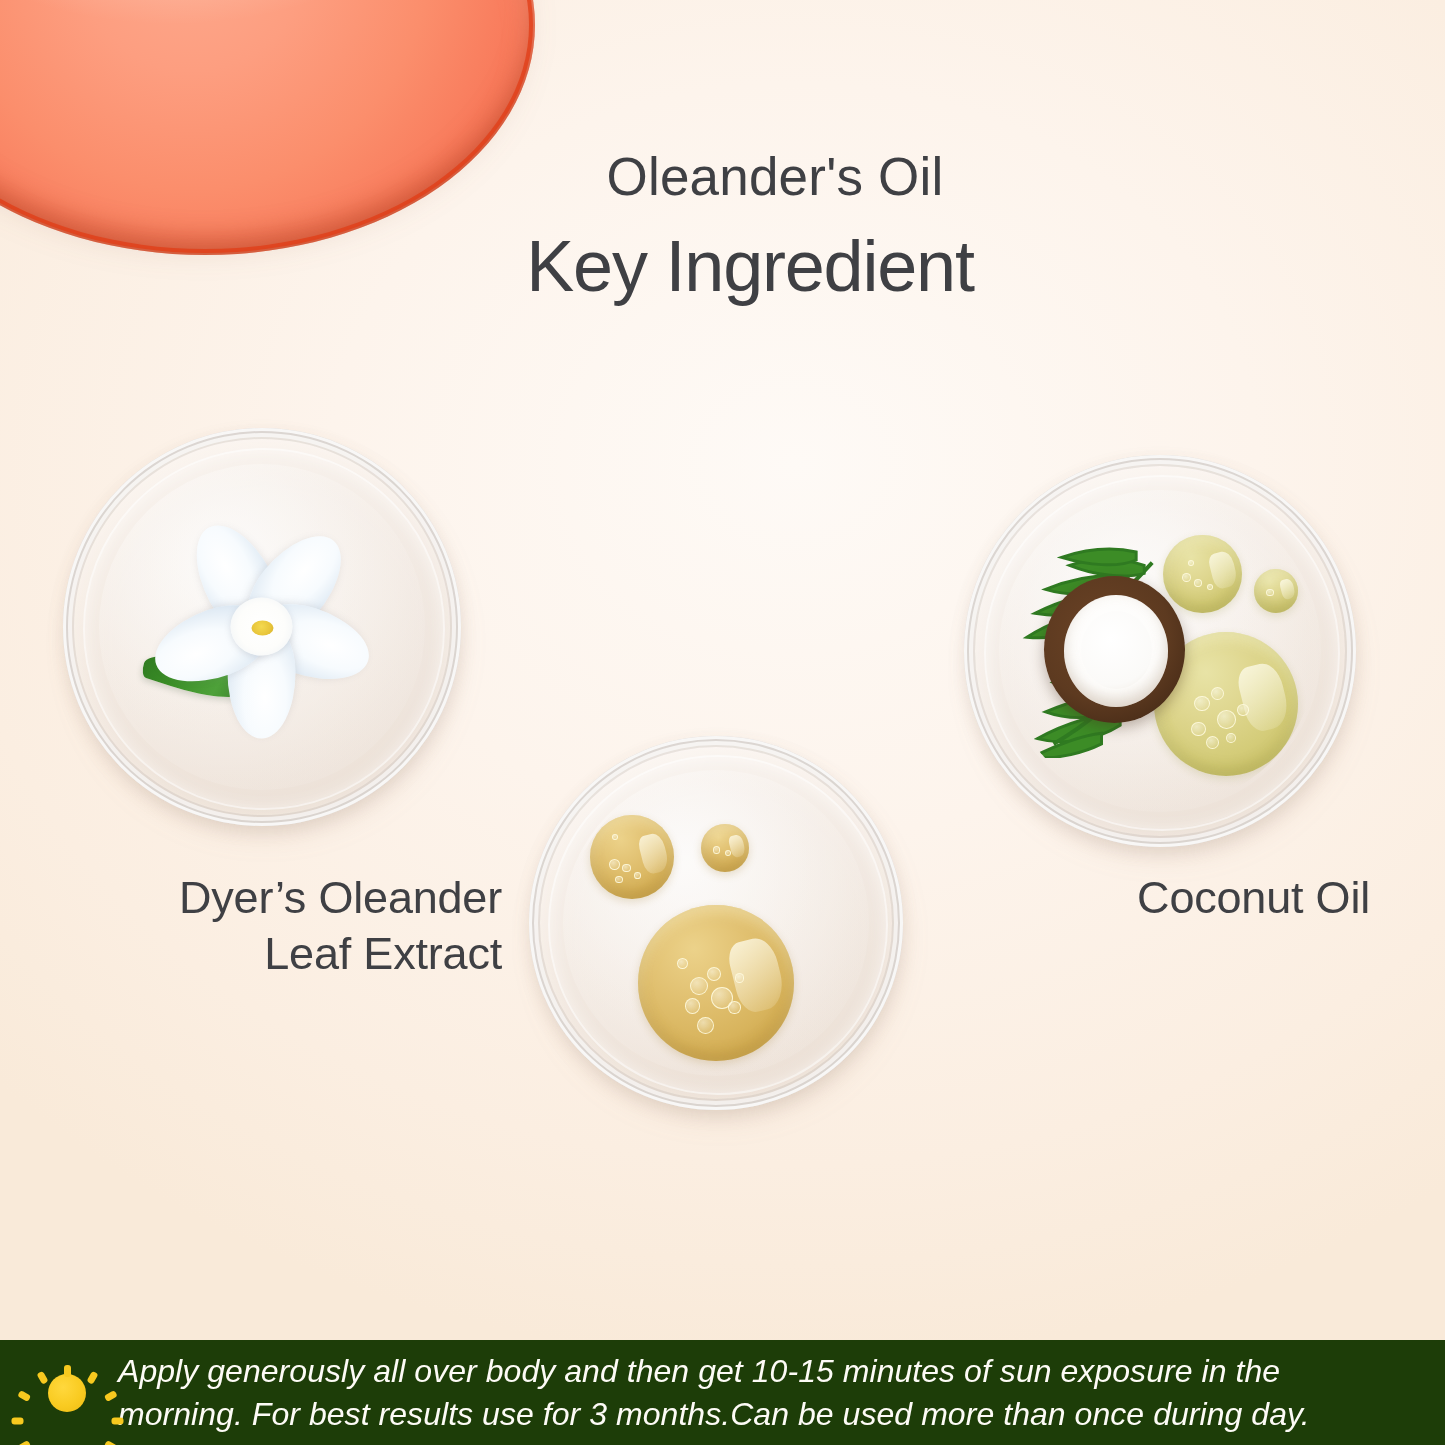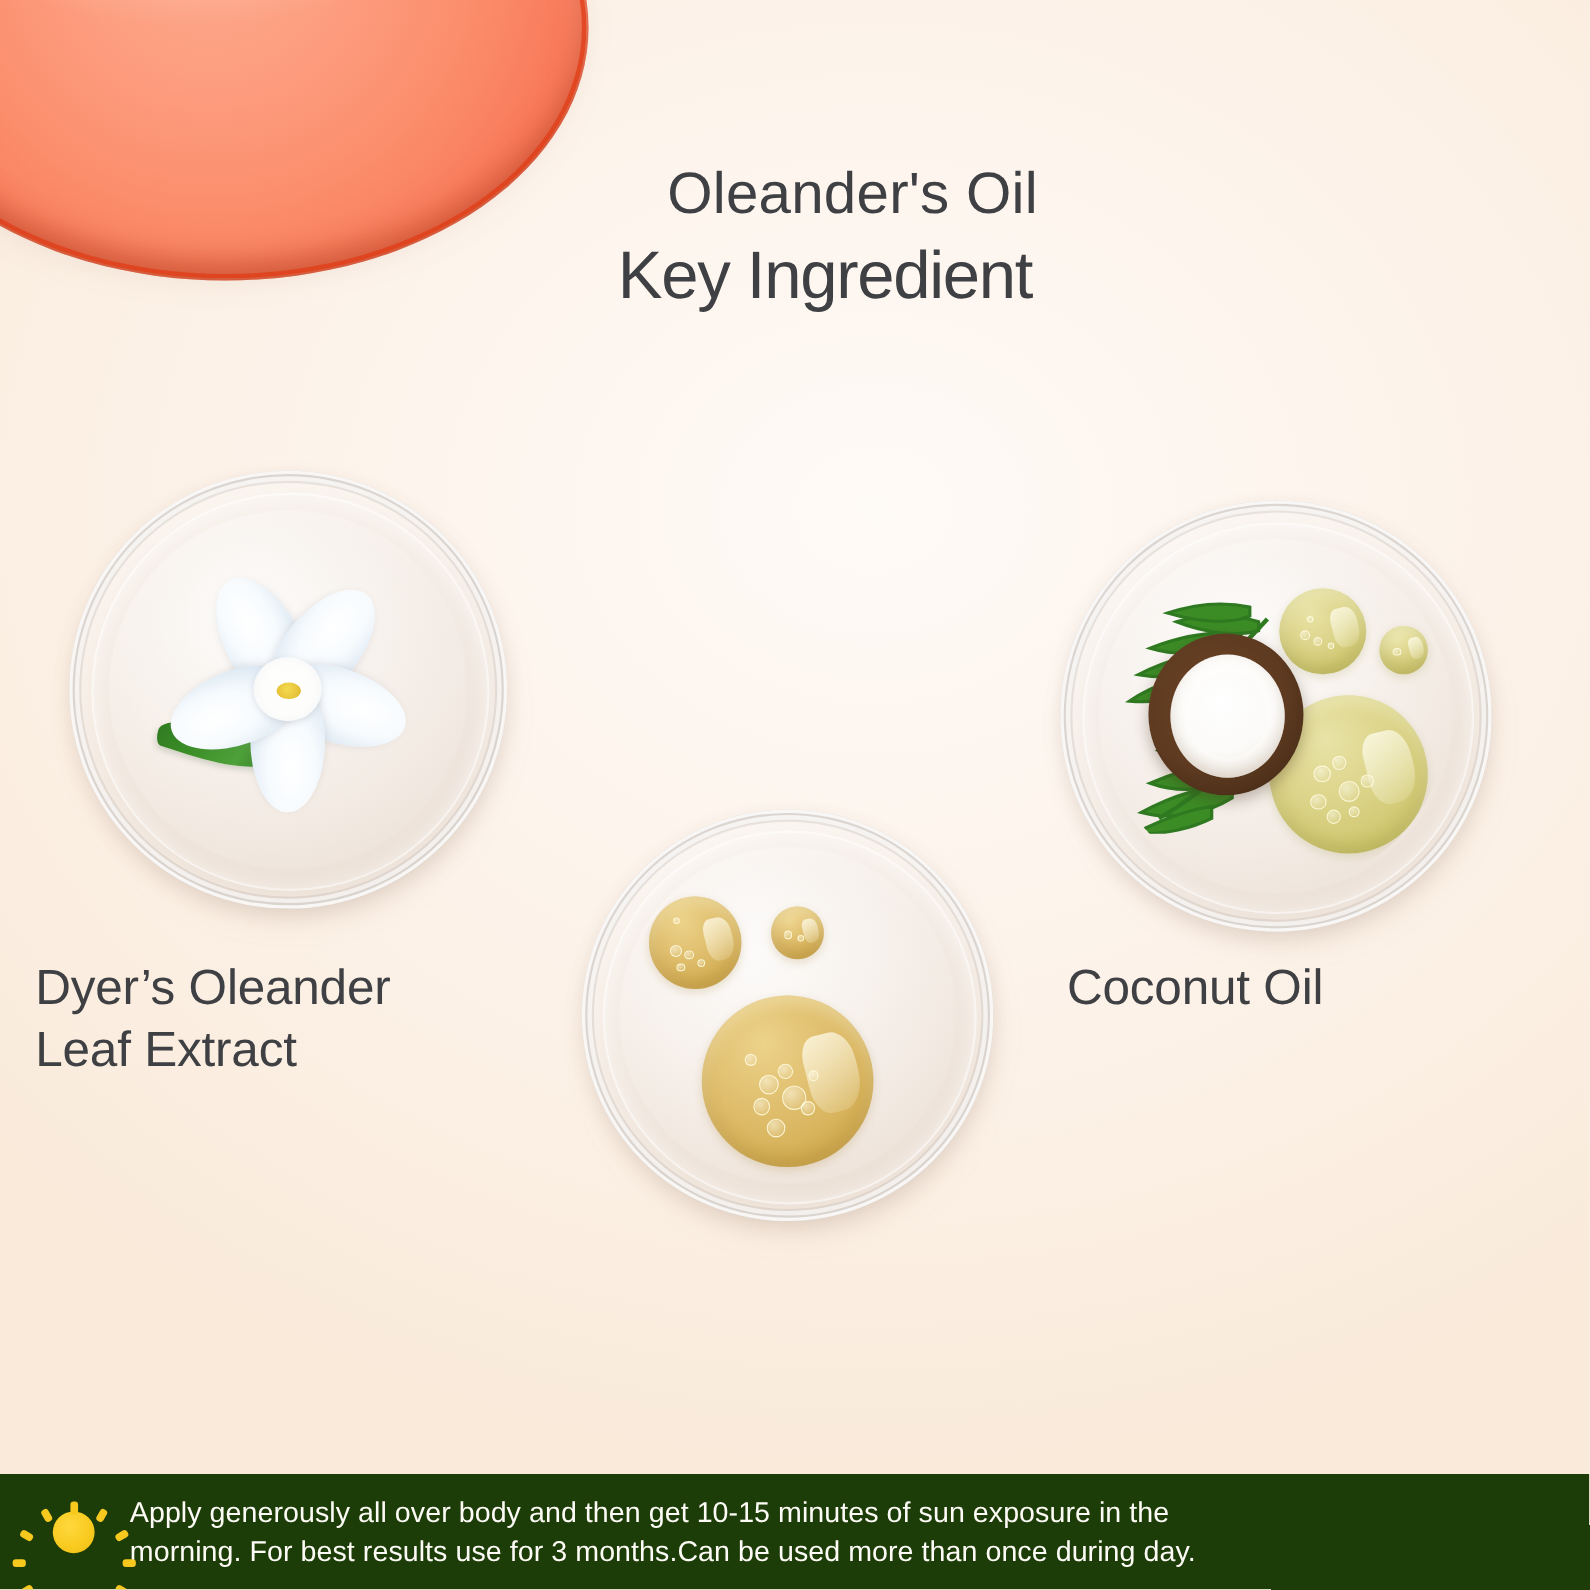--- a/index.html
+++ b/index.html
@@ -62,22 +62,22 @@
     color:#3f4044;
   }
   #title-sub{
     top:146px;
     font-size:53px;
     letter-spacing:.2px;
     font-weight:400;
     padding-left:105px;
   }
   #title-main{
-    top:215px;
-    font-size:61px;
+    top:225px;
+    font-size:72px;
     font-weight:400;
     letter-spacing:-1.2px;
     padding-left:55px;
   }
 
   
   .dish{
     position:absolute;
     border-radius:50%;
   }
@@ -250,21 +250,21 @@
     position:absolute;
     left:-4%; top:16%;
     width:62%; height:68%;
     z-index:2;
   }
 
   
   .caption{
     position:absolute;
     color:#3f4044;
-    text-align:left;
+    text-align:right;
     font-size:45px;
     line-height:1.24;
     font-weight:400;
     letter-spacing:-.2px;
     white-space:pre-line;
   }
   #cap-flower { left:32px;  top:870px; width:470px; }
   #cap-oil    { left:500px; top:1172px; width:430px; }
   #cap-coconut{ left:970px;top:870px; width:400px; }
 
@@ -296,24 +296,25 @@
     position:absolute;
     left:50%; top:50%;
     width:7px; height:12px;
     margin-left:-3.5px;
     border-radius:3px;
     background:#f7c91f;
     transform-origin:50% 28px;
   }
   #banner-text{
     color:#fdfbf6;
-    font-size:26px;
+    font-size:32px;
     line-height:1.33;
     letter-spacing:.05px;
     white-space:pre-line;
+    font-style:italic;
   }
 </style>
 </head>
 <body>
 
 <div id="poster">
 
   <div class="coral-wrap">
     <div class="coral-shadow"></div>
     <div class="coral-disc">

